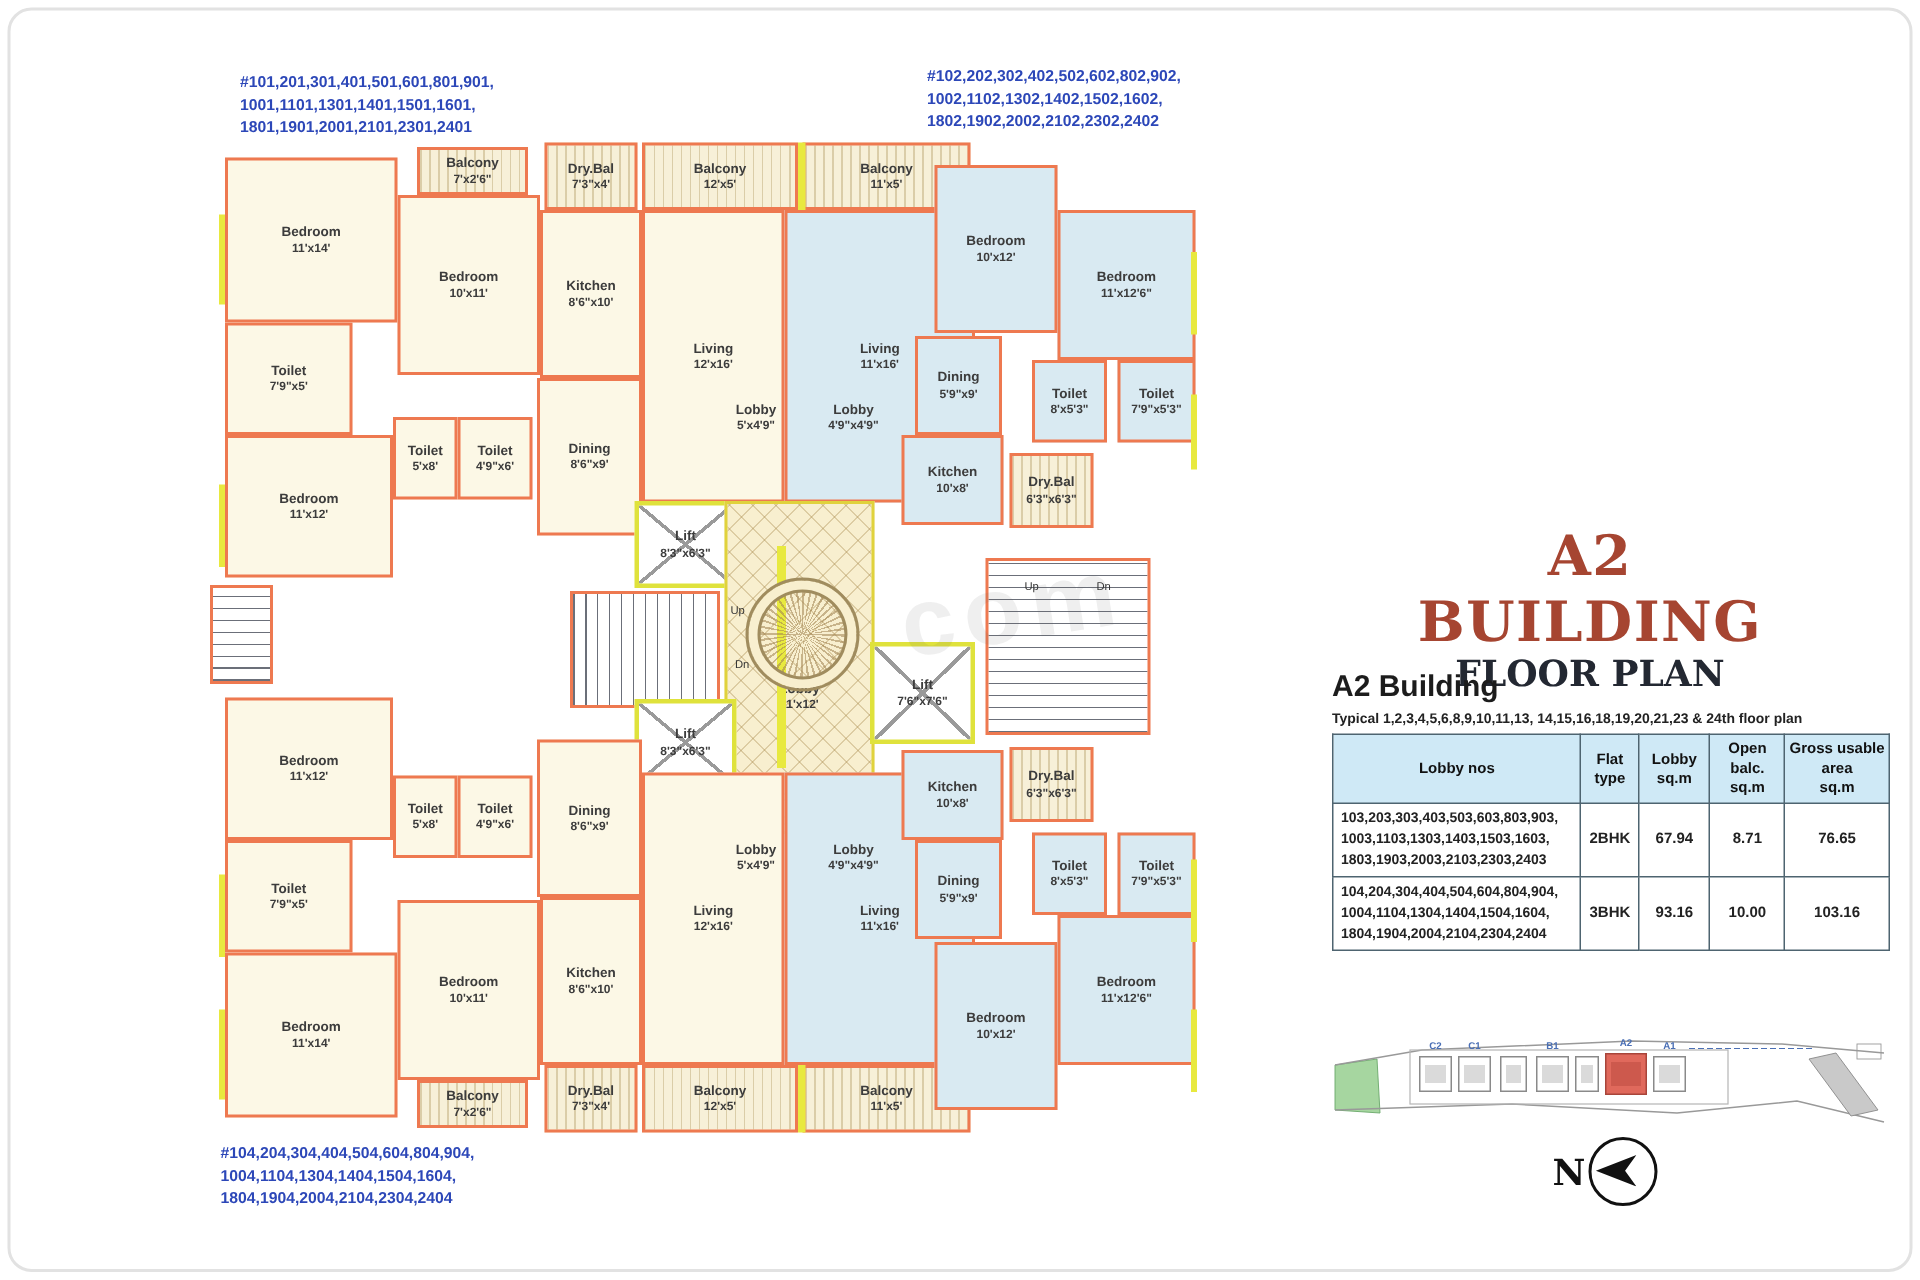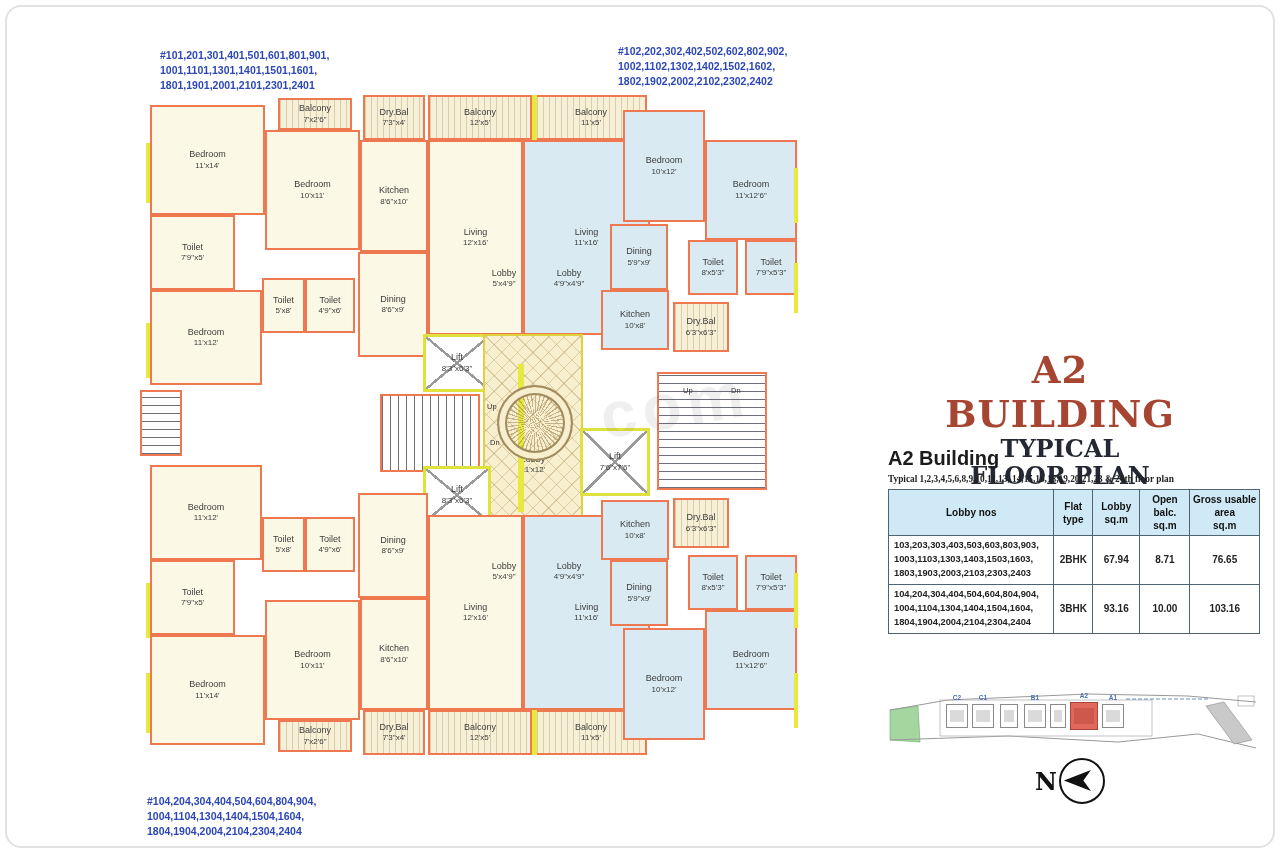--- a/index.html
+++ b/index.html
@@ -4,21 +4,21 @@
 <style>
   html,body{margin:0;padding:0;background:#fff;}
   .page{position:relative;width:1280px;height:853px;background:#ffffff;overflow:hidden;
         font-family:"Liberation Sans",sans-serif;}
   .frame{position:absolute;inset:5px;border:2px solid #e2e2e2;border-radius:16px;pointer-events:none;}
 
   
   .floor-plan{position:absolute;left:35px;top:28px;width:845px;height:795px;}
   .room{position:absolute;box-sizing:border-box;border:2px solid #ee7950;
         display:flex;flex-direction:column;align-items:center;justify-content:center;
-        text-align:center;color:#3c3c3c;line-height:1.25;overflow:hidden;}
+        text-align:center;color:#3c3c3c;line-height:1.25;overflow:hidden;font-weight:bold;}
   .room-label{font-size:9px;}
   .room-dims{font-size:8px;}
   .cream{background:#fcf8e6;}
   .blue{background:#d9eaf2;}
   .hatch{background-color:#f7f0d8;
          background-image:repeating-linear-gradient(90deg,rgba(190,170,120,.5) 0 1px,transparent 1px 6px);}
   .plain{border:none;background:transparent;}
   .tan{background-color:#f8efcf;border:2px solid #e0d23c;justify-content:flex-start;padding-top:118px;
        background-image:repeating-linear-gradient(45deg,rgba(170,140,80,.35) 0 1px,transparent 1px 11px),
                         repeating-linear-gradient(-45deg,rgba(170,140,80,.35) 0 1px,transparent 1px 11px);}
@@ -37,21 +37,21 @@
   .stairlabel{position:absolute;font-size:7.5px;color:#333;z-index:6;}
   .anno{position:absolute;color:#2c47b8;font-weight:bold;font-size:10.5px;line-height:1.45;white-space:pre-line;}
   .watermark{position:absolute;left:600px;top:368px;font-weight:bold;font-size:64px;letter-spacing:6px;
              color:rgba(100,100,100,0.10);transform:rotate(-9deg);z-index:7;}
 
   
   .title-block{position:absolute;left:925px;top:348px;width:270px;text-align:center;}
   .bldg-title{color:#a64531;font-family:"DejaVu Serif",serif;font-weight:bold;font-size:37px;letter-spacing:1px;}
   .plan-title{color:#232832;font-family:"DejaVu Serif",serif;font-weight:bold;font-size:24px;line-height:1.12;}
   .spec-heading{position:absolute;left:888px;top:447px;font-size:20px;font-weight:bold;color:#1c1c1c;}
-  .spec-sub{position:absolute;left:888px;top:474px;font-size:9.3px;font-weight:bold;color:#222;font-family:Liberation Serif, serif;}
+  .spec-sub{position:absolute;left:888px;top:474px;font-size:9.3px;font-weight:bold;color:#222;}
   .area-table{position:absolute;left:888px;top:489px;width:372px;border-collapse:collapse;color:#111;}
   .area-table th,.area-table td{border:1px solid #4e6470;}
   .area-table th{background:#cfe9f6;font-weight:bold;font-size:10px;padding:3px 2px;white-space:pre-line;line-height:1.3;}
   .area-table td.flats{font-size:9.3px;padding:3px 5px;text-align:left;white-space:pre-line;line-height:1.5;font-weight:bold;color:#222;}
   .area-table td.num{text-align:center;font-size:10px;font-weight:bold;color:#222;}
 
   .key-plan{position:absolute;left:888px;top:690px;width:372px;height:68px;}
   .kp-block{position:absolute;top:14px;height:24px;box-sizing:border-box;border:1px solid #8a8a8a;background:#fff;z-index:3;}
   .kp-block::after{content:'';position:absolute;left:3px;right:3px;top:5px;bottom:5px;background:rgba(150,150,150,.35);}
   .kp-block.hl{background:#e0695c;border-color:#a8453a;top:12px;height:28px;}
@@ -294,27 +294,26 @@
     </div>
 
   <div class="watermark">com</div>
 
   <div class="anno" style="left:160px;top:48px;">#101,201,301,401,501,601,801,901,
 1001,1101,1301,1401,1501,1601,
 1801,1901,2001,2101,2301,2401</div>
   <div class="anno" style="left:618px;top:44px;">#102,202,302,402,502,602,802,902,
 1002,1102,1302,1402,1502,1602,
 1802,1902,2002,2102,2302,2402</div>
-  <div class="anno" style="left:147px;top:794px;">#104,204,304,404,504,604,804,904,
+  <div class="anno" style="left:147px;top:762px;">#104,204,304,404,504,604,804,904,
 1004,1104,1304,1404,1504,1604,
 1804,1904,2004,2104,2304,2404</div>
 
   <div class="title-block">
     <div class="bldg-title">A2 BUILDING</div>
-    <div class="plan-title">TYPICAL</div>
     <div class="plan-title">FLOOR PLAN</div>
   </div>
   <div class="spec-heading">A2 Building</div>
   <div class="spec-sub">Typical 1,2,3,4,5,6,8,9,10,11,13, 14,15,16,18,19,20,21,23 &amp; 24th floor plan</div>
 
   <table class="area-table">
     <thead>
       <tr>
         <th style="width:168px;">Lobby nos</th>
         <th style="width:40px;">Flat

